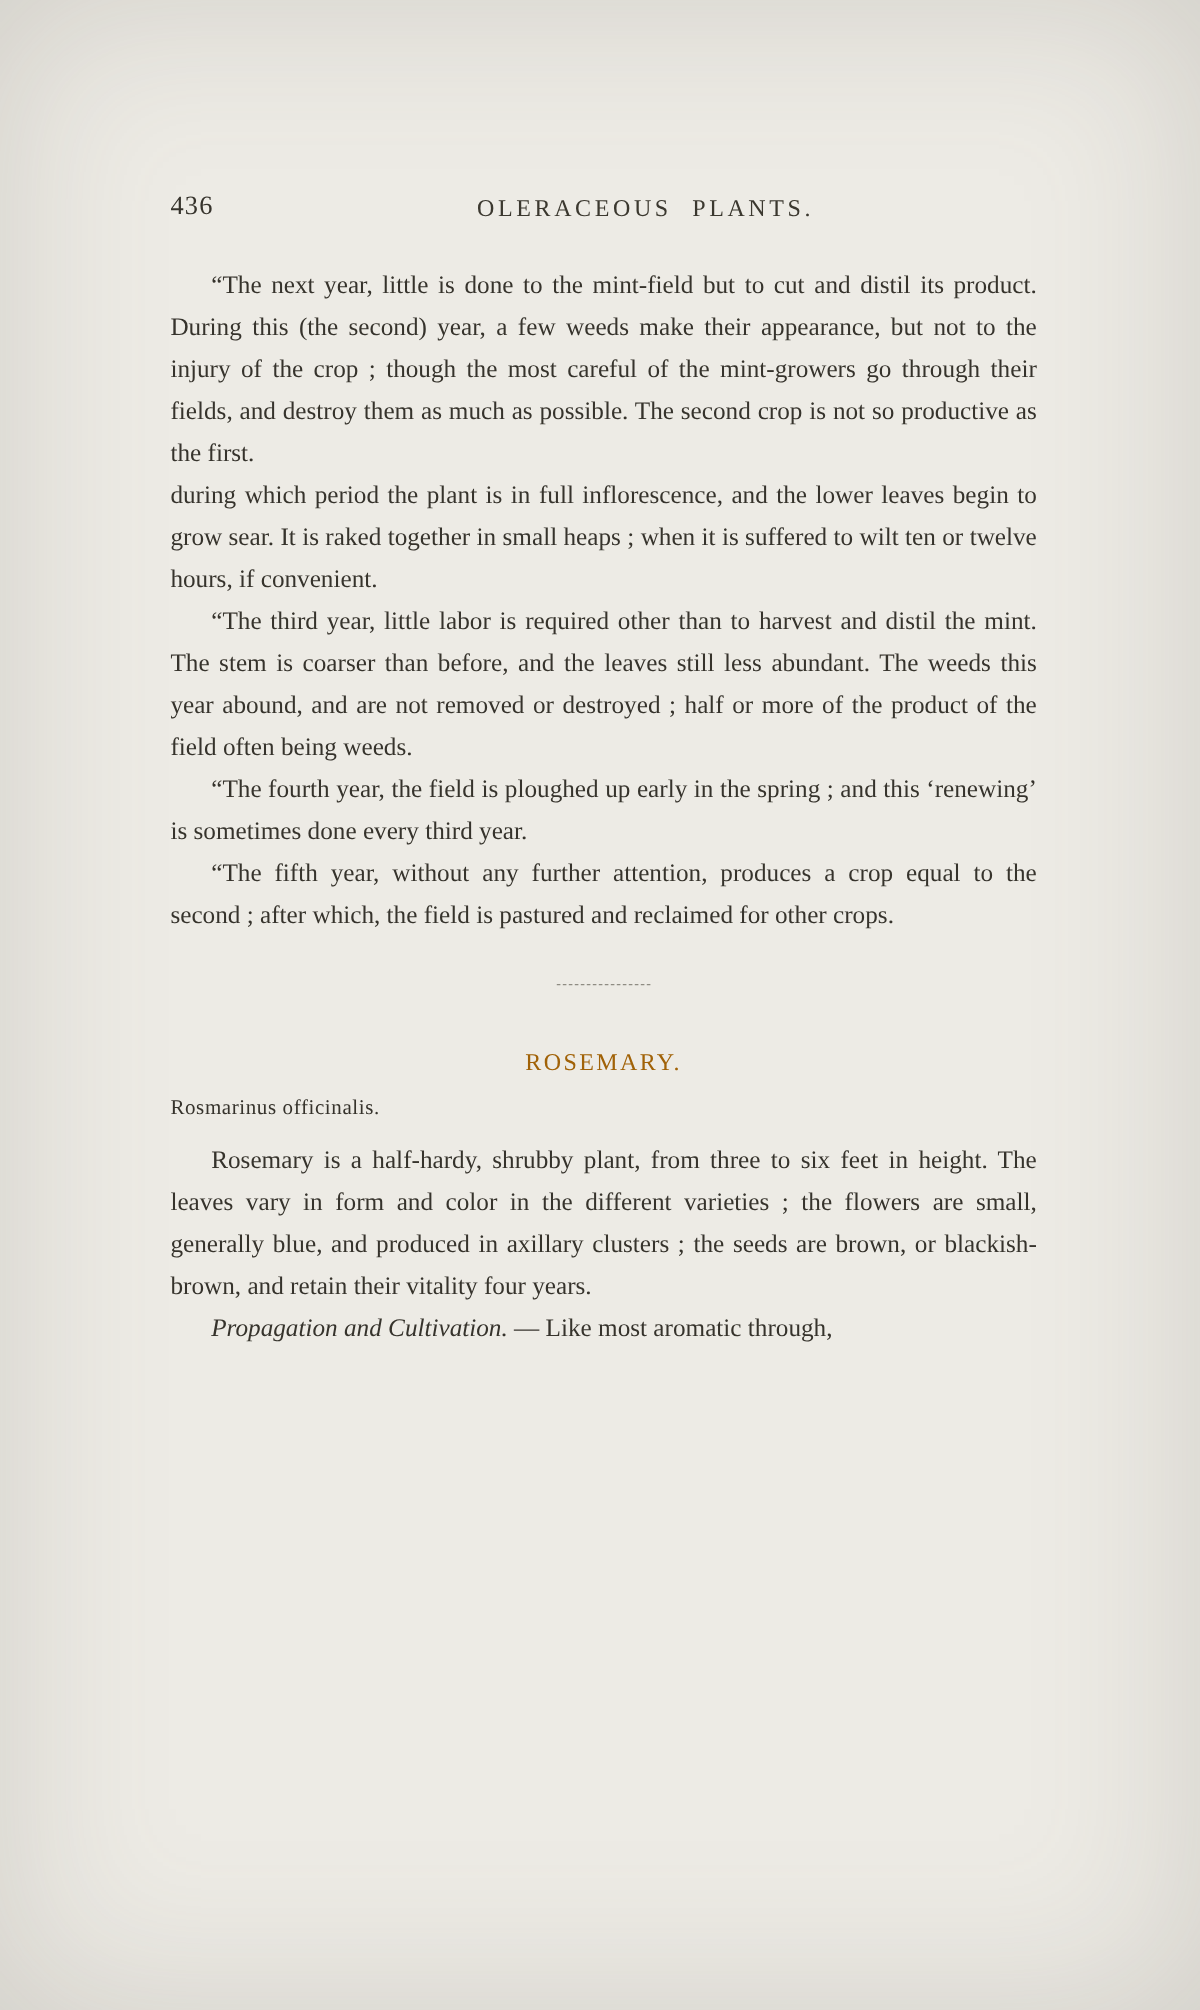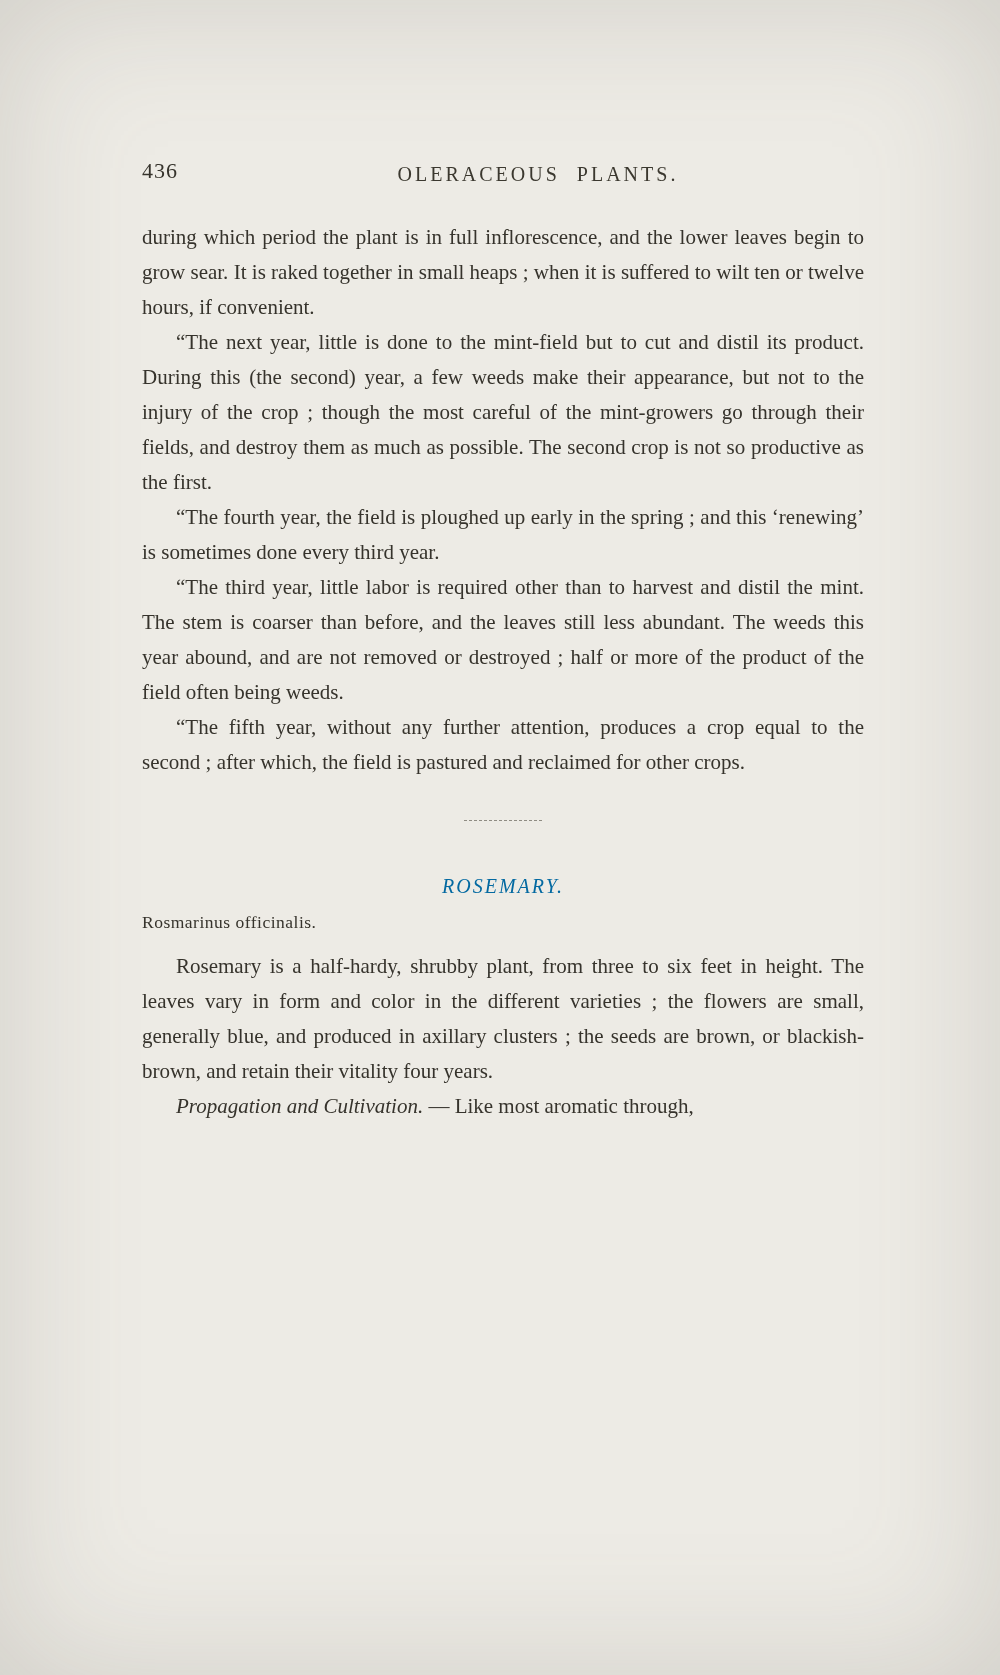--- a/index.html
+++ b/index.html
@@ -65,22 +65,21 @@
     height: 0;
     border-top: 1px dashed #8f8c83;
     margin: 40px auto 0 auto;
   }
   .section-title {
     margin: 54px 0 0 0;
     text-align: center;
     font-size: 20px;
     font-weight: normal;
     letter-spacing: 2px;
-    color: #0369a1;
-    font-style: italic;
+    color: #a16207;
   }
   .section-subtitle {
     margin: 14px 0 16px 0;
     font-size: 17.5px;
     font-weight: normal;
     letter-spacing: 0.5px;
     color: #36332c;
   }
 </style>
 </head>
@@ -88,27 +87,27 @@
 
 <div class="page">
 
   <header class="running-head">
     <span class="page-num">436</span>
     <span class="head-title">OLERACEOUS PLANTS.</span>
   </header>
 
   <main class="text-block">
 
+    <p class="para">“The next year, little is done to the mint-field but to cut and distil its product. During this (the second) year, a few weeds make their appearance, but not to the injury of the crop&nbsp;; though the most careful of the mint-growers go through their fields, and destroy them as much as possible. The second crop is not so productive as the first.</p>
+
     <p class="para no-indent">during which period the plant is in full inflorescence, and the lower leaves begin to grow sear. It is raked together in small heaps&nbsp;; when it is suffered to wilt ten or twelve hours, if convenient.</p>
 
-    <p class="para">“The next year, little is done to the mint-field but to cut and distil its product. During this (the second) year, a few weeds make their appearance, but not to the injury of the crop&nbsp;; though the most careful of the mint-growers go through their fields, and destroy them as much as possible. The second crop is not so productive as the first.</p>
+    <p class="para">“The third year, little labor is required other than to harvest and distil the mint. The stem is coarser than before, and the leaves still less abundant. The weeds this year abound, and are not removed or destroyed&nbsp;; half or more of the product of the field often being weeds.</p>
 
     <p class="para">“The fourth year, the field is ploughed up early in the spring&nbsp;; and this ‘renewing’ is sometimes done every third year.</p>
-
-    <p class="para">“The third year, little labor is required other than to harvest and distil the mint. The stem is coarser than before, and the leaves still less abundant. The weeds this year abound, and are not removed or destroyed&nbsp;; half or more of the product of the field often being weeds.</p>
 
     <p class="para">“The fifth year, without any further attention, produces a crop equal to the second&nbsp;; after which, the field is pastured and reclaimed for other crops.</p>
 
 
     <div class="divider"></div>
 
     <h2 class="section-title">ROSEMARY.</h2>
 
     <h3 class="section-subtitle">Rosmarinus officinalis.</h3>
 

